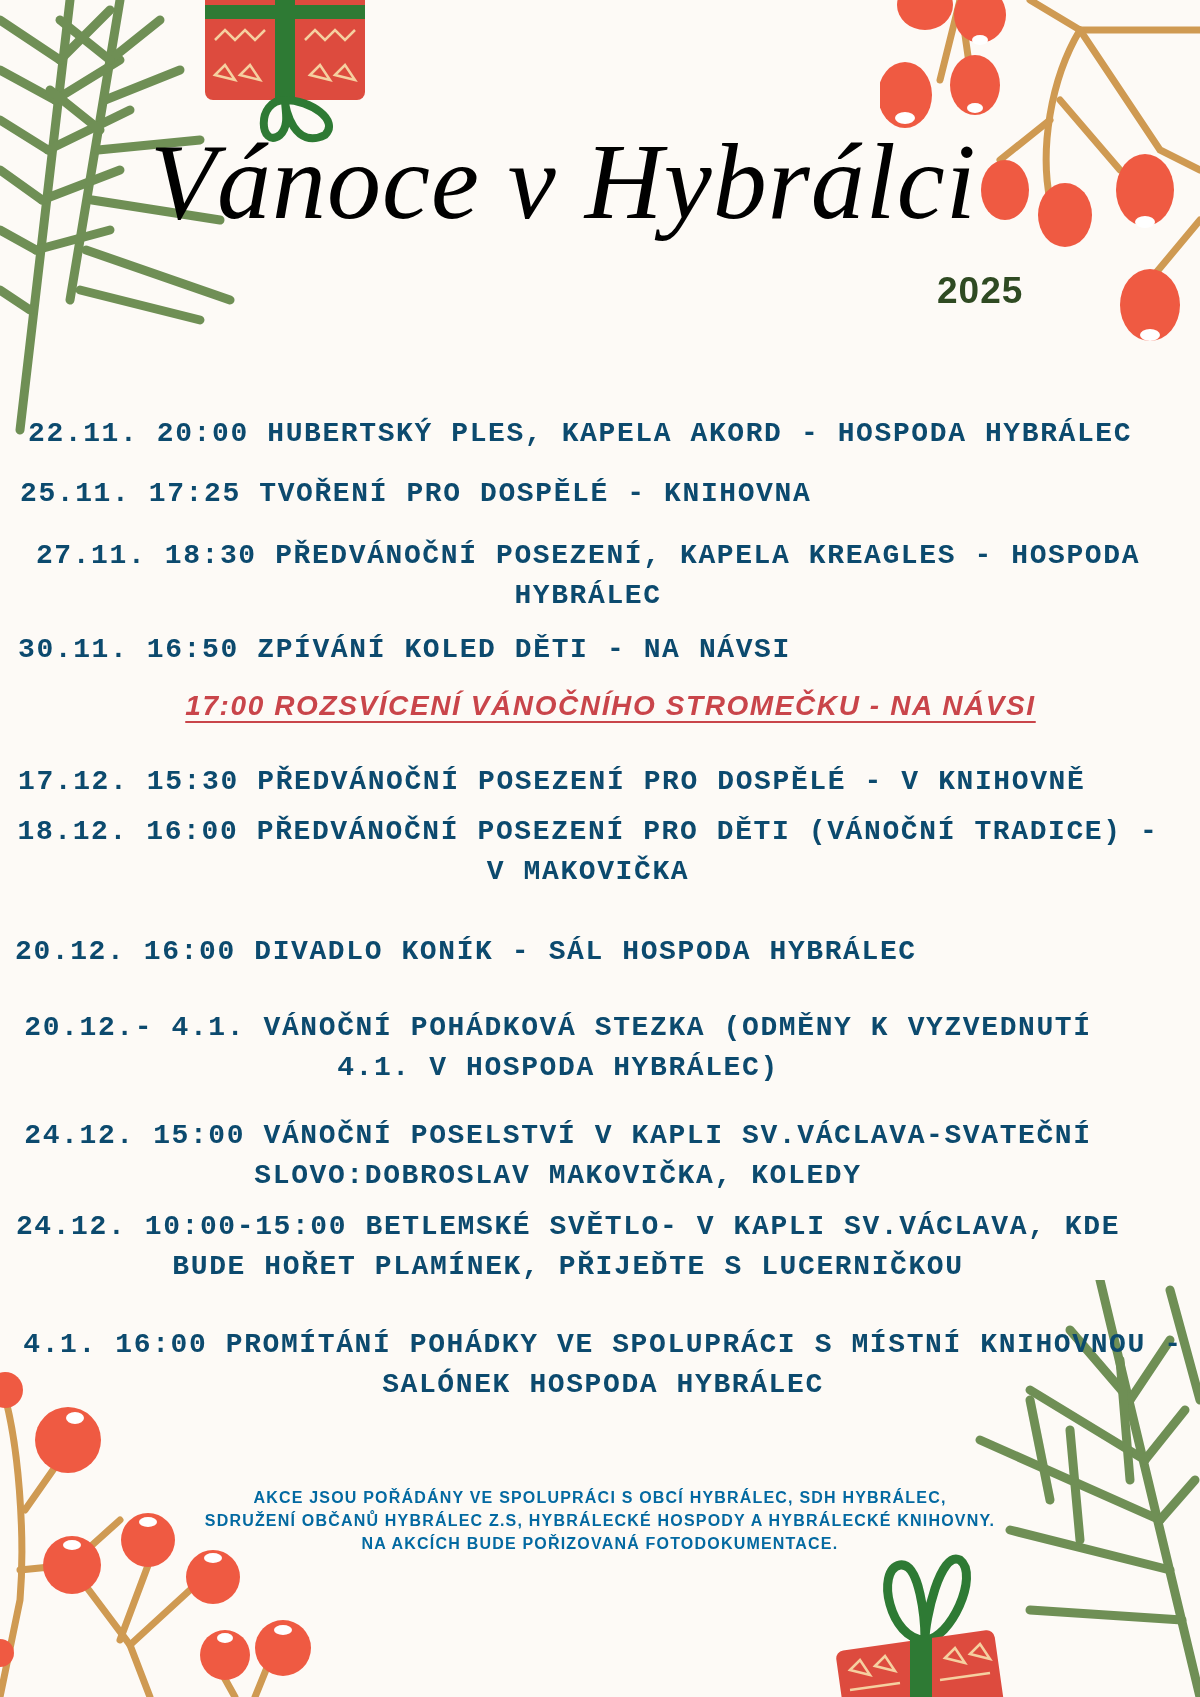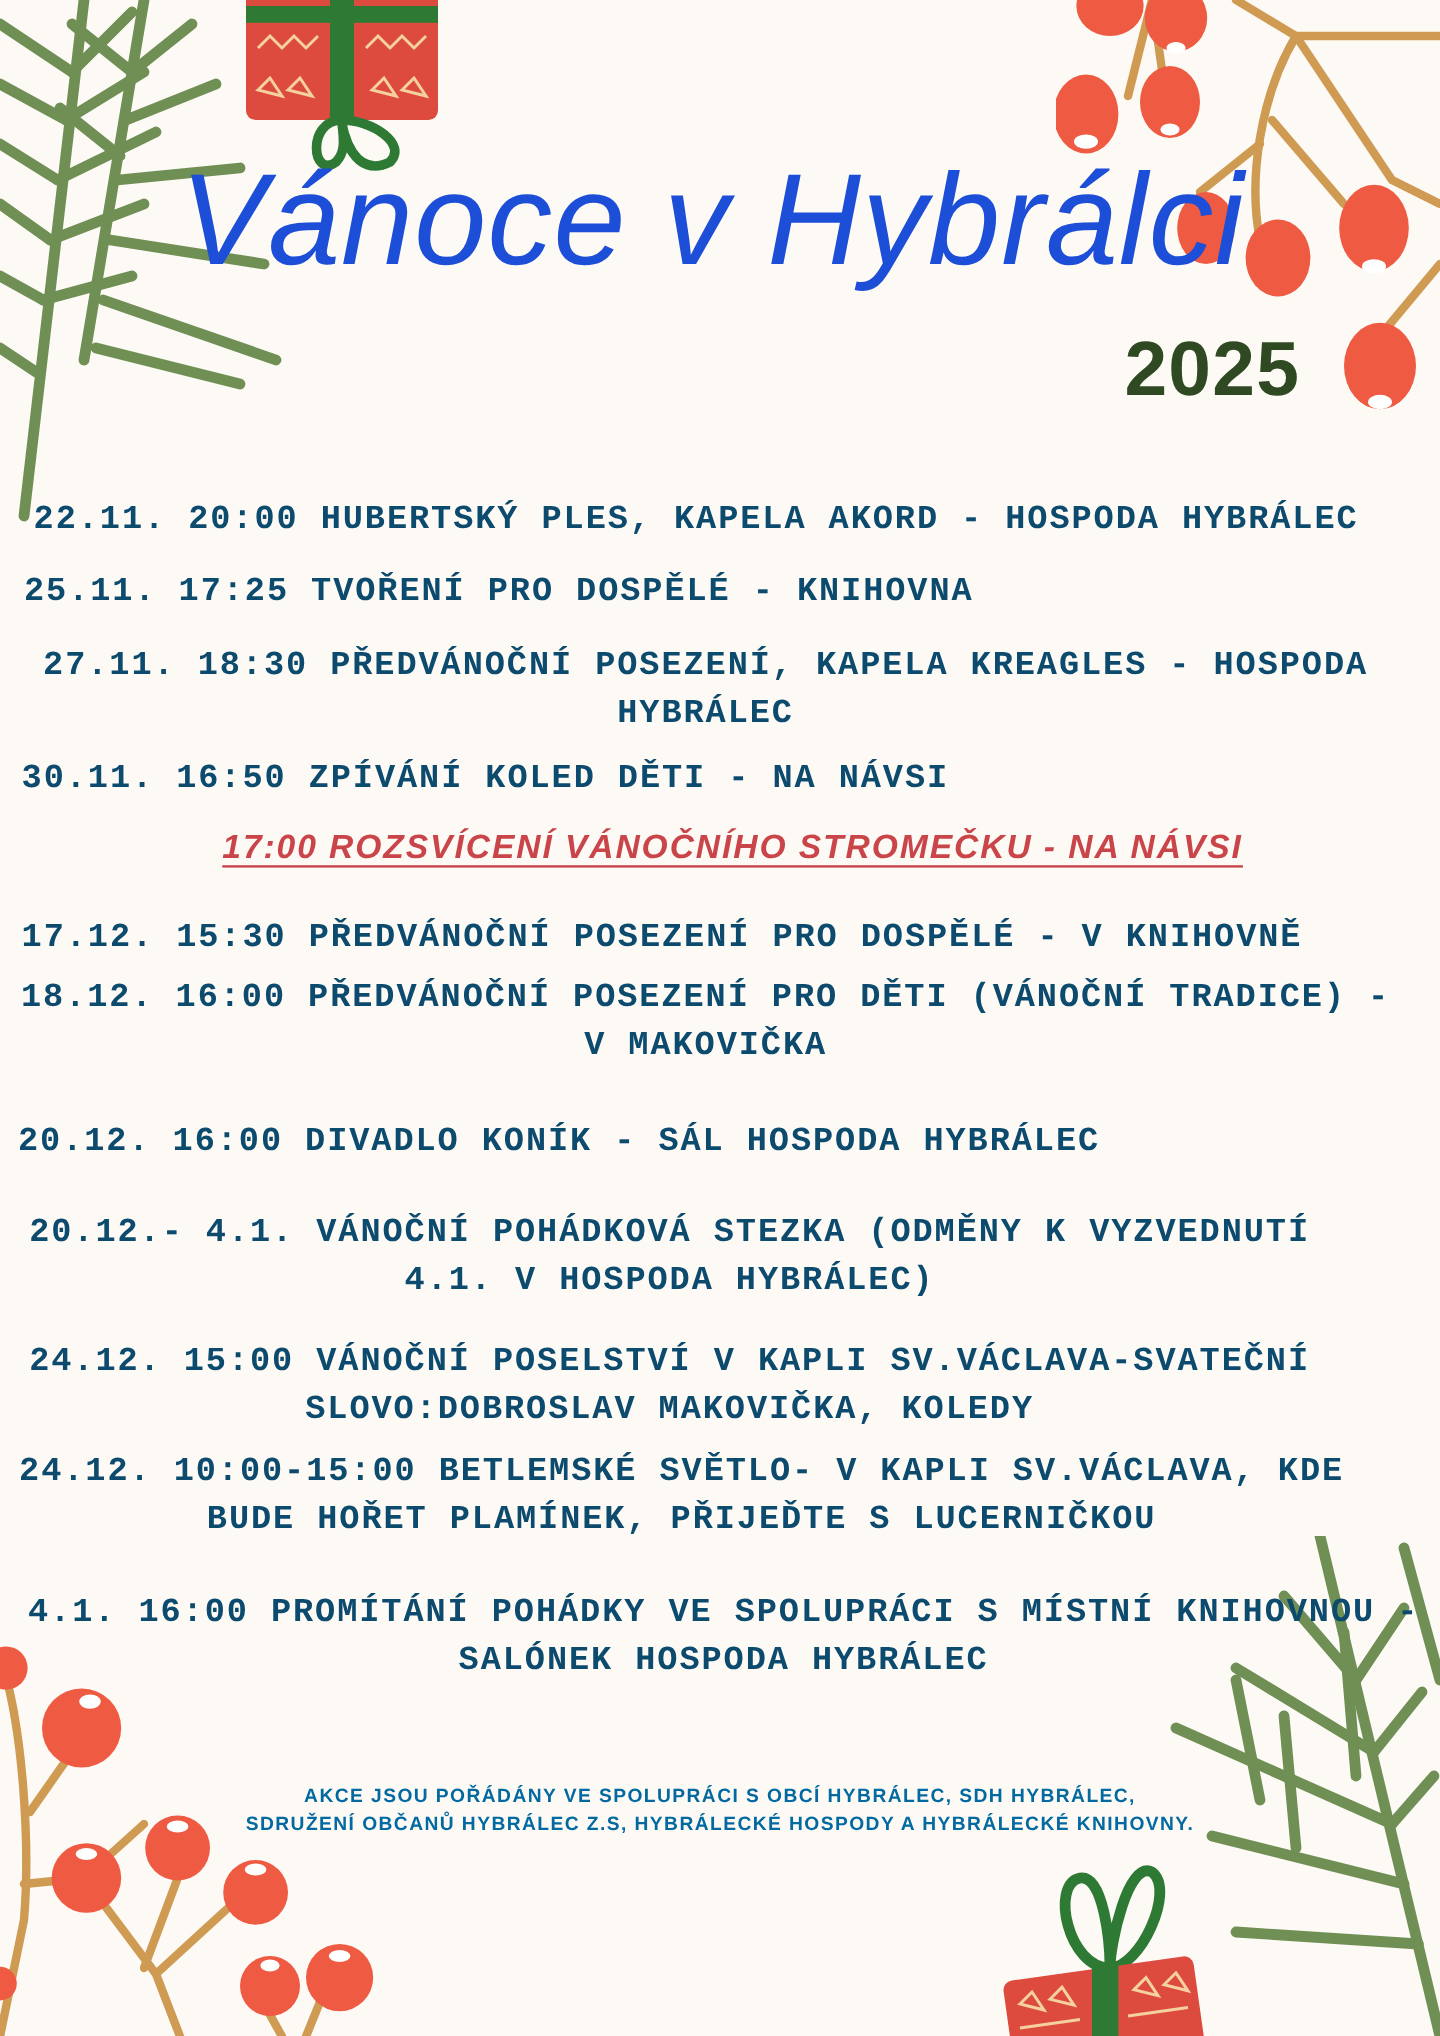--- a/index.html
+++ b/index.html
@@ -4,28 +4,28 @@
 <style>
   html, body { margin: 0; padding: 0; }
   body {
     width: 1200px; height: 1697px; position: relative; overflow: hidden;
     background: #fdfaf6;
     font-family: "DejaVu Sans", "Liberation Sans", sans-serif;
   }
   .deco { position: absolute; }
   .title {
     position: absolute; left: 150px; top: 120px; width: 950px;
-    font-family: Liberation Sans, sans-serif;
-    font-style: italic; font-size: 108px; color: #1d4ed8;
+    font-family: Liberation Serif, serif;
+    font-style: italic; font-size: 108px; color: #000000;
     letter-spacing: 1px; white-space: nowrap;
   }
   .year {
     position: absolute; left: 937px; top: 270px;
     font-family: "Liberation Sans", sans-serif; font-weight: bold;
-    font-size: 64px; color: #2f4a22; letter-spacing: 1px;
+    font-size: 37px; color: #2f4a22; letter-spacing: 1px;
   }
   .ev {
     position: absolute; color: #0c4a6e; font-family: Liberation Mono, monospace;
     font-weight: bold; font-size: 28px; letter-spacing: 1.6px; white-space: nowrap;
     text-align: center;
   }
   .ev.left { text-align: left; }
   .ev.center { left: 0; width: 1176px; }
   .ev .line { display: block; }
   .sub {
@@ -220,13 +220,14 @@
   <span class="line">BUDE HOŘET PLAMÍNEK, PŘIJEĎTE S LUCERNIČKOU</span>
 </div>
 <div class="ev center" style="top:1325px;line-height:40px;left:15px">
   <span class="line">4.1. 16:00 PROMÍTÁNÍ POHÁDKY VE SPOLUPRÁCI S MÍSTNÍ KNIHOVNOU -</span>
   <span class="line">SALÓNEK HOSPODA HYBRÁLEC</span>
 </div>
 
 <div class="footer">
   <div>AKCE JSOU POŘÁDÁNY VE SPOLUPRÁCI S OBCÍ HYBRÁLEC, SDH HYBRÁLEC,</div>
   <div>SDRUŽENÍ OBČANŮ HYBRÁLEC Z.S, HYBRÁLECKÉ HOSPODY A HYBRÁLECKÉ KNIHOVNY.</div>
+  <div>NA AKCÍCH BUDE POŘIZOVANÁ FOTODOKUMENTACE.</div>
 </div>
 
 </body></html>

